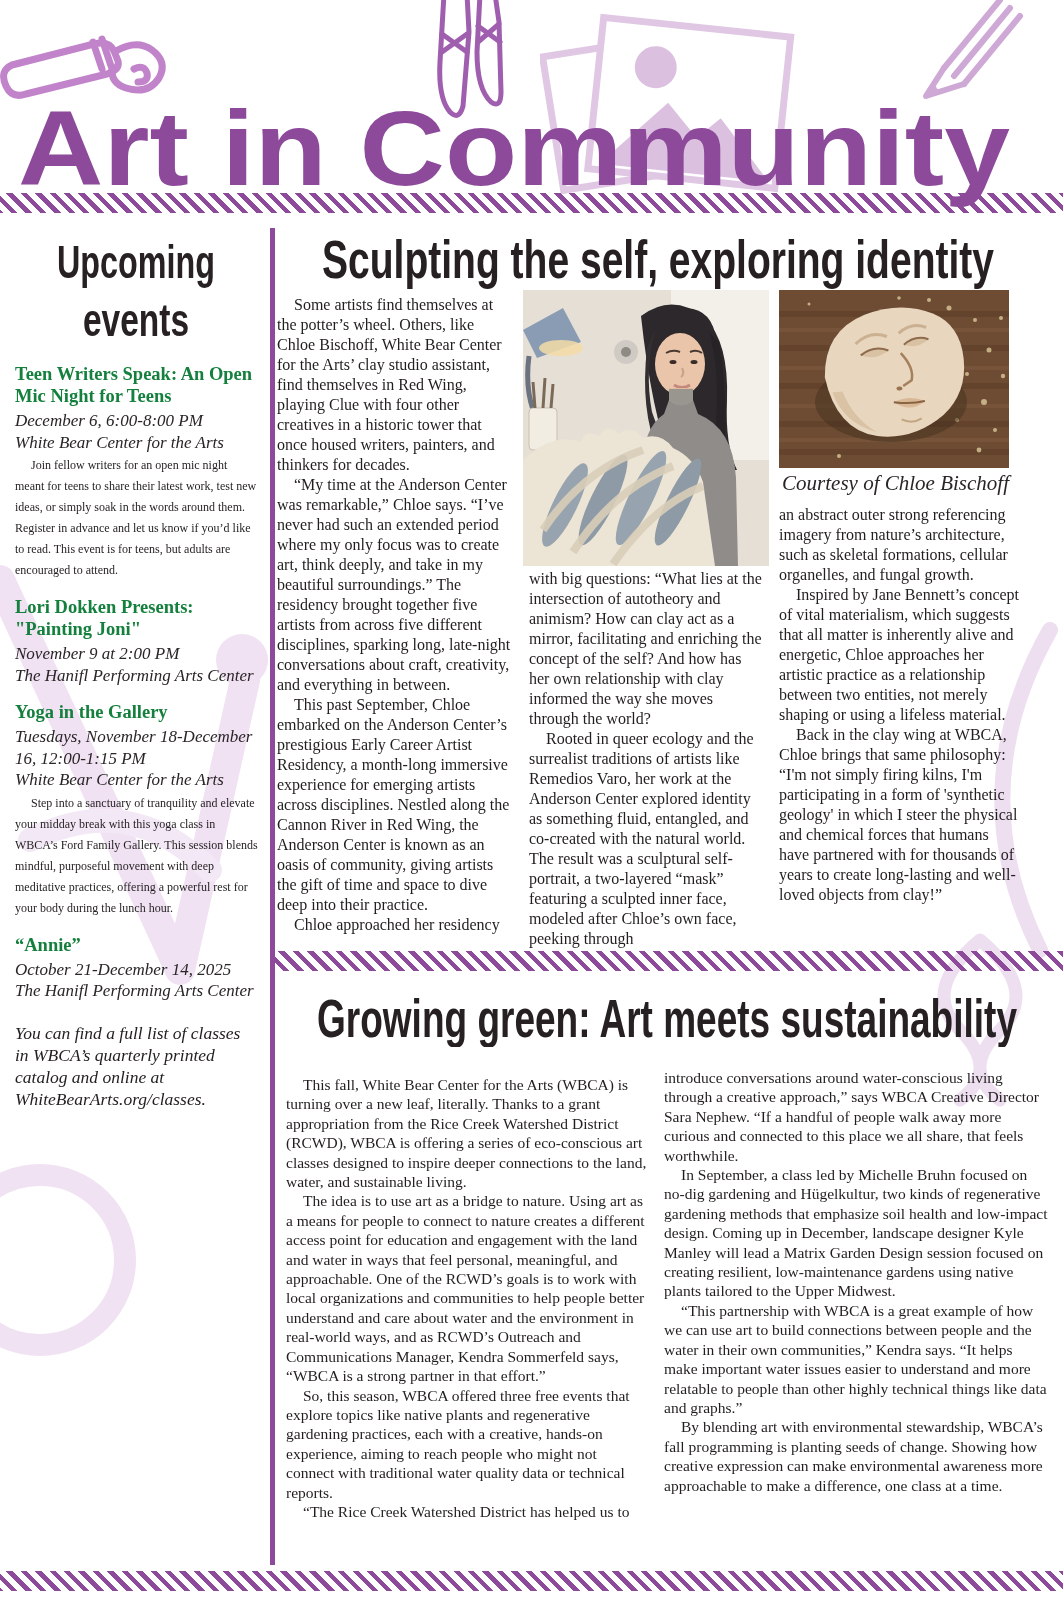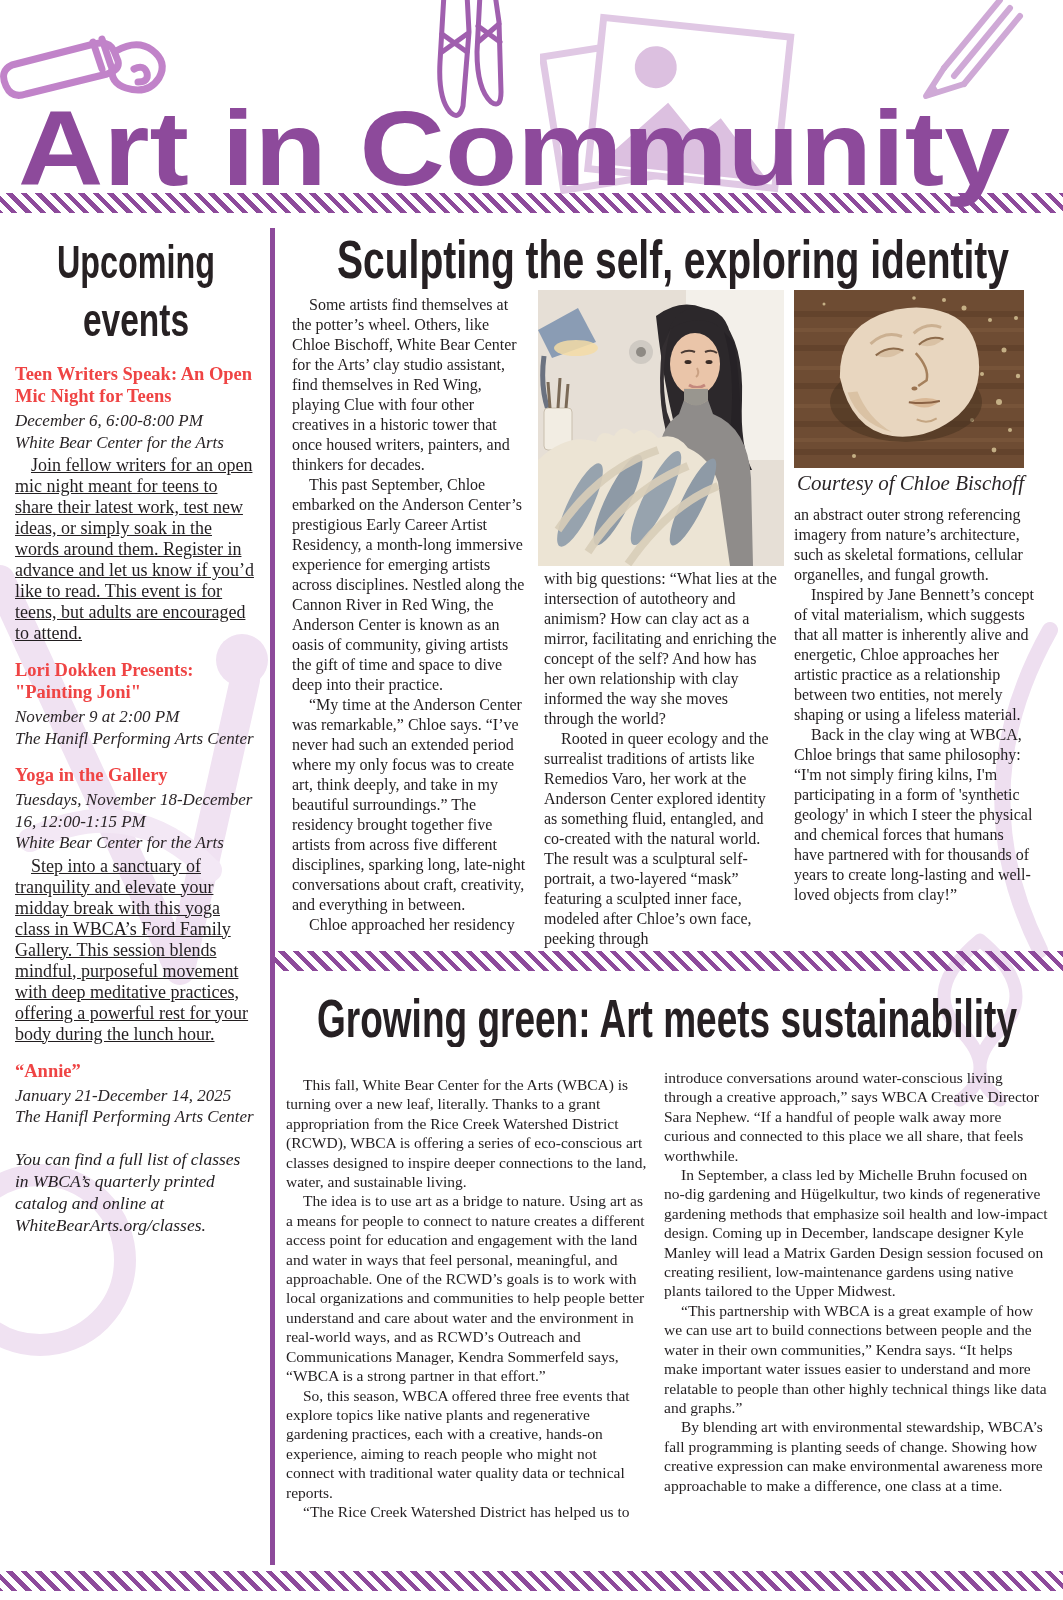--- a/index.html
+++ b/index.html
@@ -6,26 +6,26 @@
   body{width:1063px;height:1600px;position:relative;font-family:"Liberation Serif",serif;color:#221e20;overflow:hidden;}
   .abs{position:absolute;}
   .wm{position:absolute;z-index:0;}
   .band{position:absolute;height:20px;z-index:1;padding:3px 0;background-clip:content-box;
         background-image:repeating-linear-gradient(45deg,#8d4a9b 0 4.5px,transparent 4.5px 10.2px);}
   .vrule{position:absolute;left:270px;top:228px;width:5px;height:1337px;background:#8d4a9b;z-index:2;}
   .content{z-index:2;}
   
   #events{left:15px;top:232px;width:243px;}
   #events .title-svg{display:block;margin:0 auto 6px auto;}
-  .ev h3{font-family:"Liberation Serif",serif;font-weight:bold;font-size:18.5px;line-height:22px;margin:15px 0 3px 0;color:#ef4444;}
+  .ev h3{font-family:"Liberation Serif",serif;font-weight:bold;font-size:18.5px;line-height:22px;margin:15px 0 3px 0;color:#15803d;}
   .ev .date,.ev .venue{font-style:italic;font-size:17px;line-height:21.5px;color:#2a2527;}
-  .ev p{margin:2px 0 0 0;font-size:18px;line-height:21px;text-indent:16px;text-decoration:underline;}
+  .ev p{margin:2px 0 0 0;font-size:12px;line-height:21px;text-indent:16px;}
   .footer-note{font-style:italic;font-size:17.5px;line-height:22px;margin-top:20px;}
   
-  #article1{left:292px;top:228px;width:762px;}
+  #article1{left:277px;top:228px;width:762px;}
   #article2{left:286px;top:985px;width:762px;}
   .headline{display:block;}
   .col{position:absolute;}
   .col p{margin:0;font-size:16px;line-height:20px;text-indent:17px;}
   .col p.ni{text-indent:0;}
   #article2 .col p{font-size:15.5px;line-height:19.4px;}
   .caption{position:absolute;font-style:italic;font-size:21px;line-height:19px;text-align:right;color:#2a2527;}
   .photo{position:absolute;overflow:hidden;}
   .photo svg{display:block;}
 </style>
@@ -112,35 +112,35 @@
     <div class="venue">The Hanifl Performing Arts Center</div>
   </div>
   <div class="ev">
     <h3>Yoga in the Gallery</h3>
     <div class="date">Tuesdays, November 18-December 16, 12:00-1:15 PM</div>
     <div class="venue">White Bear Center for the Arts</div>
     <p>Step into a sanctuary of tranquility and elevate your midday break with this yoga class in WBCA’s Ford Family Gallery. This session blends mindful, purposeful movement with deep meditative practices, offering a powerful rest for your body during the lunch hour.</p>
   </div>
   <div class="ev">
     <h3>“Annie”</h3>
-    <div class="date">January 21-December 14, 2025</div>
+    <div class="date">October 21-December 14, 2025</div>
     <div class="venue">The Hanifl Performing Arts Center</div>
   </div>
   <div class="footer-note">You can find a full list of classes in WBCA’s quarterly printed catalog and online at WhiteBearArts.org/classes.</div>
 </div>
 
 <div id="article1" class="abs content">
   <svg class="headline" width="762" height="64" viewBox="0 0 762 64">
     <text x="381" y="50" text-anchor="middle" textLength="672" lengthAdjust="spacingAndGlyphs" font-family="Liberation Sans, sans-serif" font-weight="bold" font-size="53" fill="#262023">Sculpting the self, exploring identity</text>
   </svg>
 
   <div class="col" style="left:0;top:67px;width:236px;">
     <p>Some artists find themselves at the potter’s wheel. Others, like Chloe Bischoff, White Bear Center for the Arts’ clay studio assistant, find themselves in Red Wing, playing Clue with four other creatives in a historic tower that once housed writers, painters, and thinkers for decades.</p>
+    <p>“My time at the Anderson Center was remarkable,” Chloe says. “I’ve never had such an extended period where my only focus was to create art, think deeply, and take in my beautiful surroundings.” The residency brought together five artists from across five different disciplines, sparking long, late-night conversations about craft, creativity, and everything in between.</p>
     <p>This past September, Chloe embarked on the Anderson Center’s prestigious Early Career Artist Residency, a month-long immersive experience for emerging artists across disciplines. Nestled along the Cannon River in Red Wing, the Anderson Center is known as an oasis of community, giving artists the gift of time and space to dive deep into their practice.</p>
-    <p>“My time at the Anderson Center was remarkable,” Chloe says. “I’ve never had such an extended period where my only focus was to create art, think deeply, and take in my beautiful surroundings.” The residency brought together five artists from across five different disciplines, sparking long, late-night conversations about craft, creativity, and everything in between.</p>
     <p>Chloe approached her residency</p>
   </div>
 
   <div class="photo" style="left:246px;top:62px;width:246px;height:276px;">
     <svg width="246" height="276" viewBox="0 0 246 276">
       <rect width="246" height="276" fill="#e6dfd6"></rect>
       <rect x="148" y="0" width="98" height="170" fill="#f3f0ea"></rect>
       <circle cx="103" cy="62" r="12" fill="#cfcac3"></circle>
         <circle cx="103" cy="62" r="5" fill="#8e8a84"></circle>
       <rect x="152" y="146" width="13" height="20" rx="2" fill="#d9d3c8"></rect>

